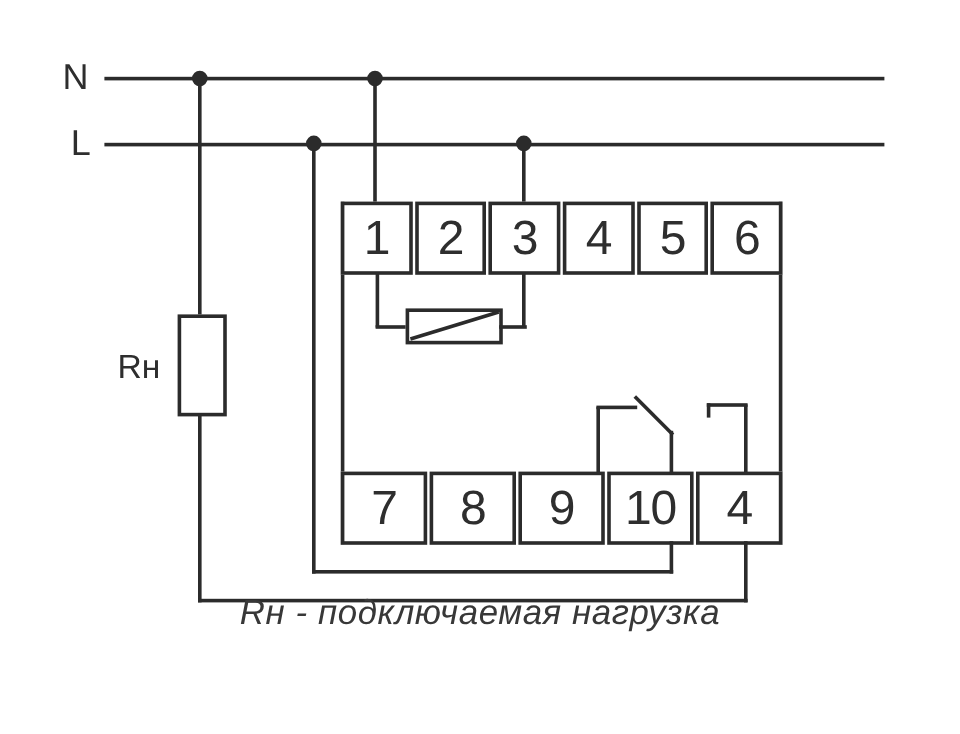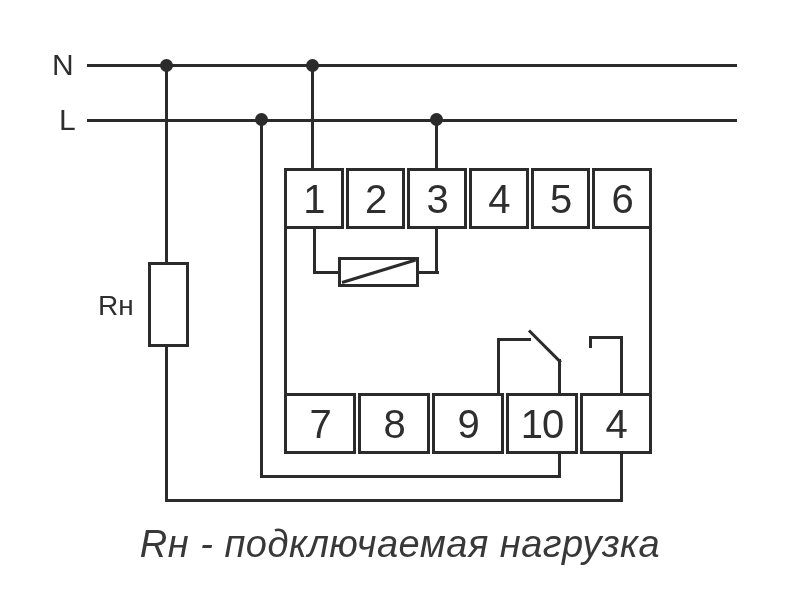--- a/index.html
+++ b/index.html
@@ -39,22 +39,22 @@
   }
   .diag{
     position:absolute;height:3px;background:var(--line);
     transform-origin:left center;
   }
   .lbl{
     position:absolute;font-size:30px;font-weight:300;color:#2e2e2e;
     line-height:1;
   }
   .caption{
-    position:absolute;left:0;top:523px;width:800px;
-    text-align:center;font-size:38px;font-style:italic;
+    position:absolute;left:0;top:495px;width:800px;
+    text-align:center;font-size:29px;font-style:italic;
     color:#383838;letter-spacing:0.5px;
   }
 </style>
 </head>
 <body>
 
 <div class="canvas">
 
   <div class="lbl" style="left:52px;top:50px;">N</div>
   <div class="lbl" style="left:59px;top:105px;">L</div>

